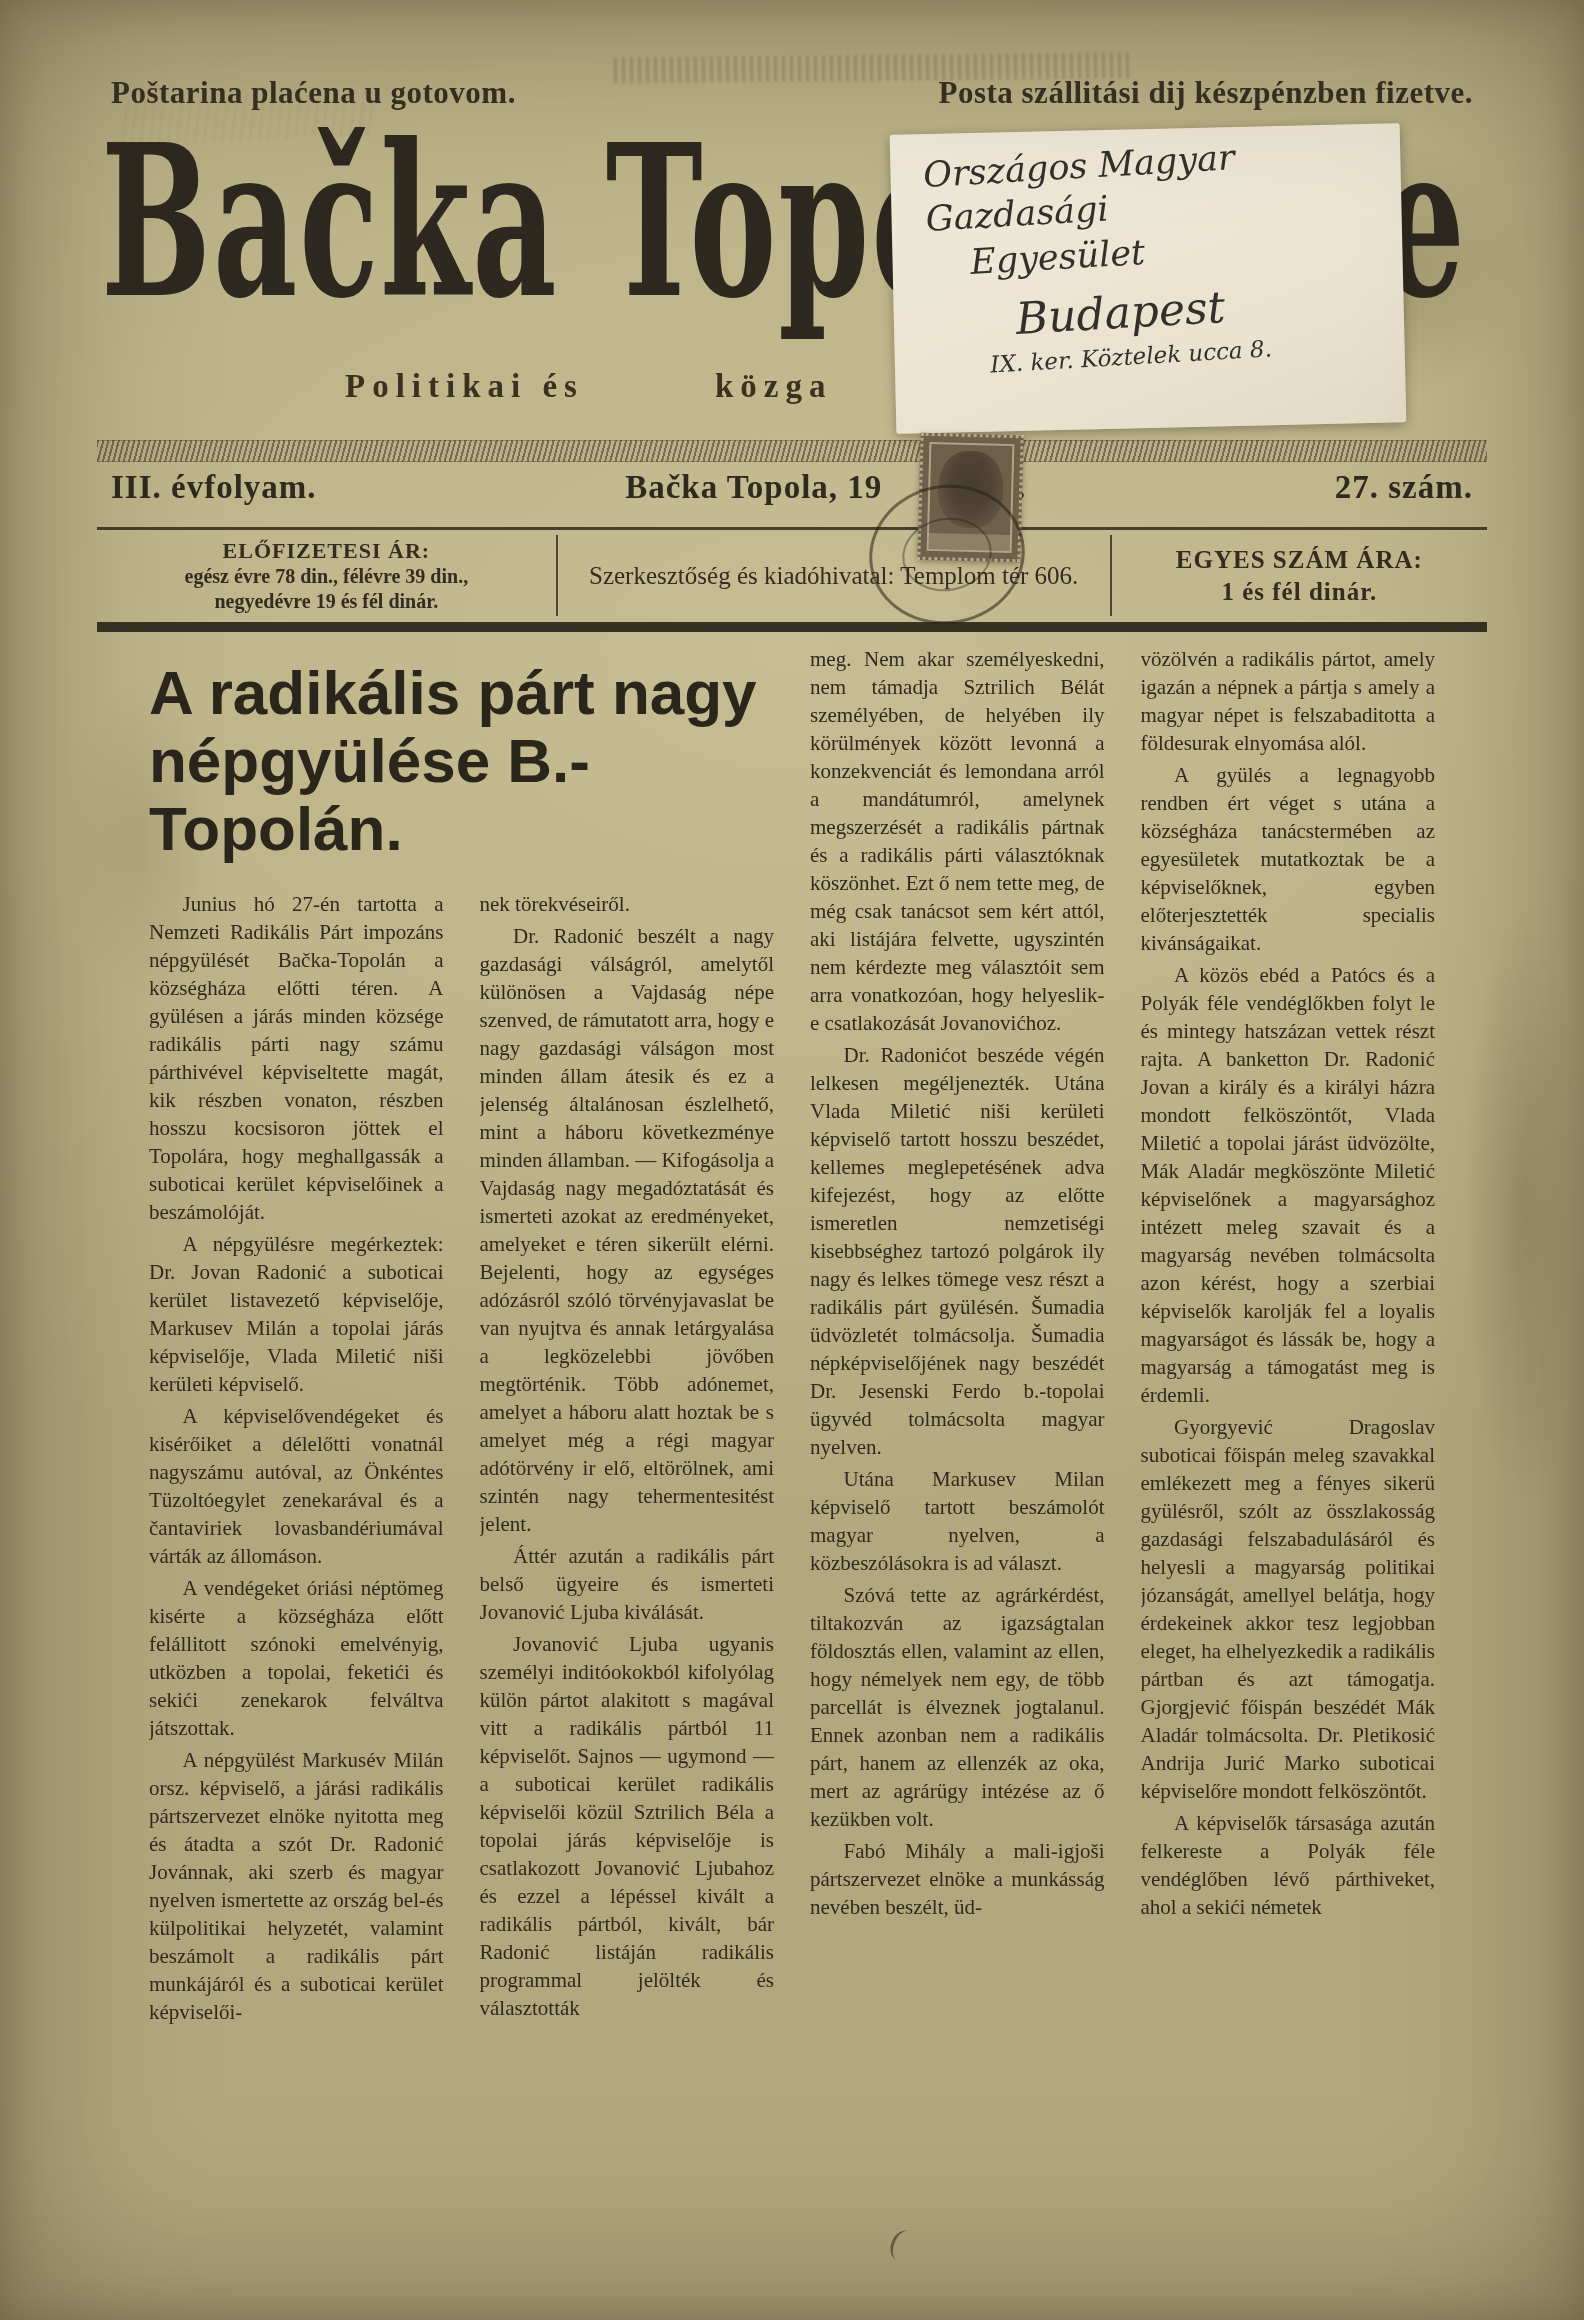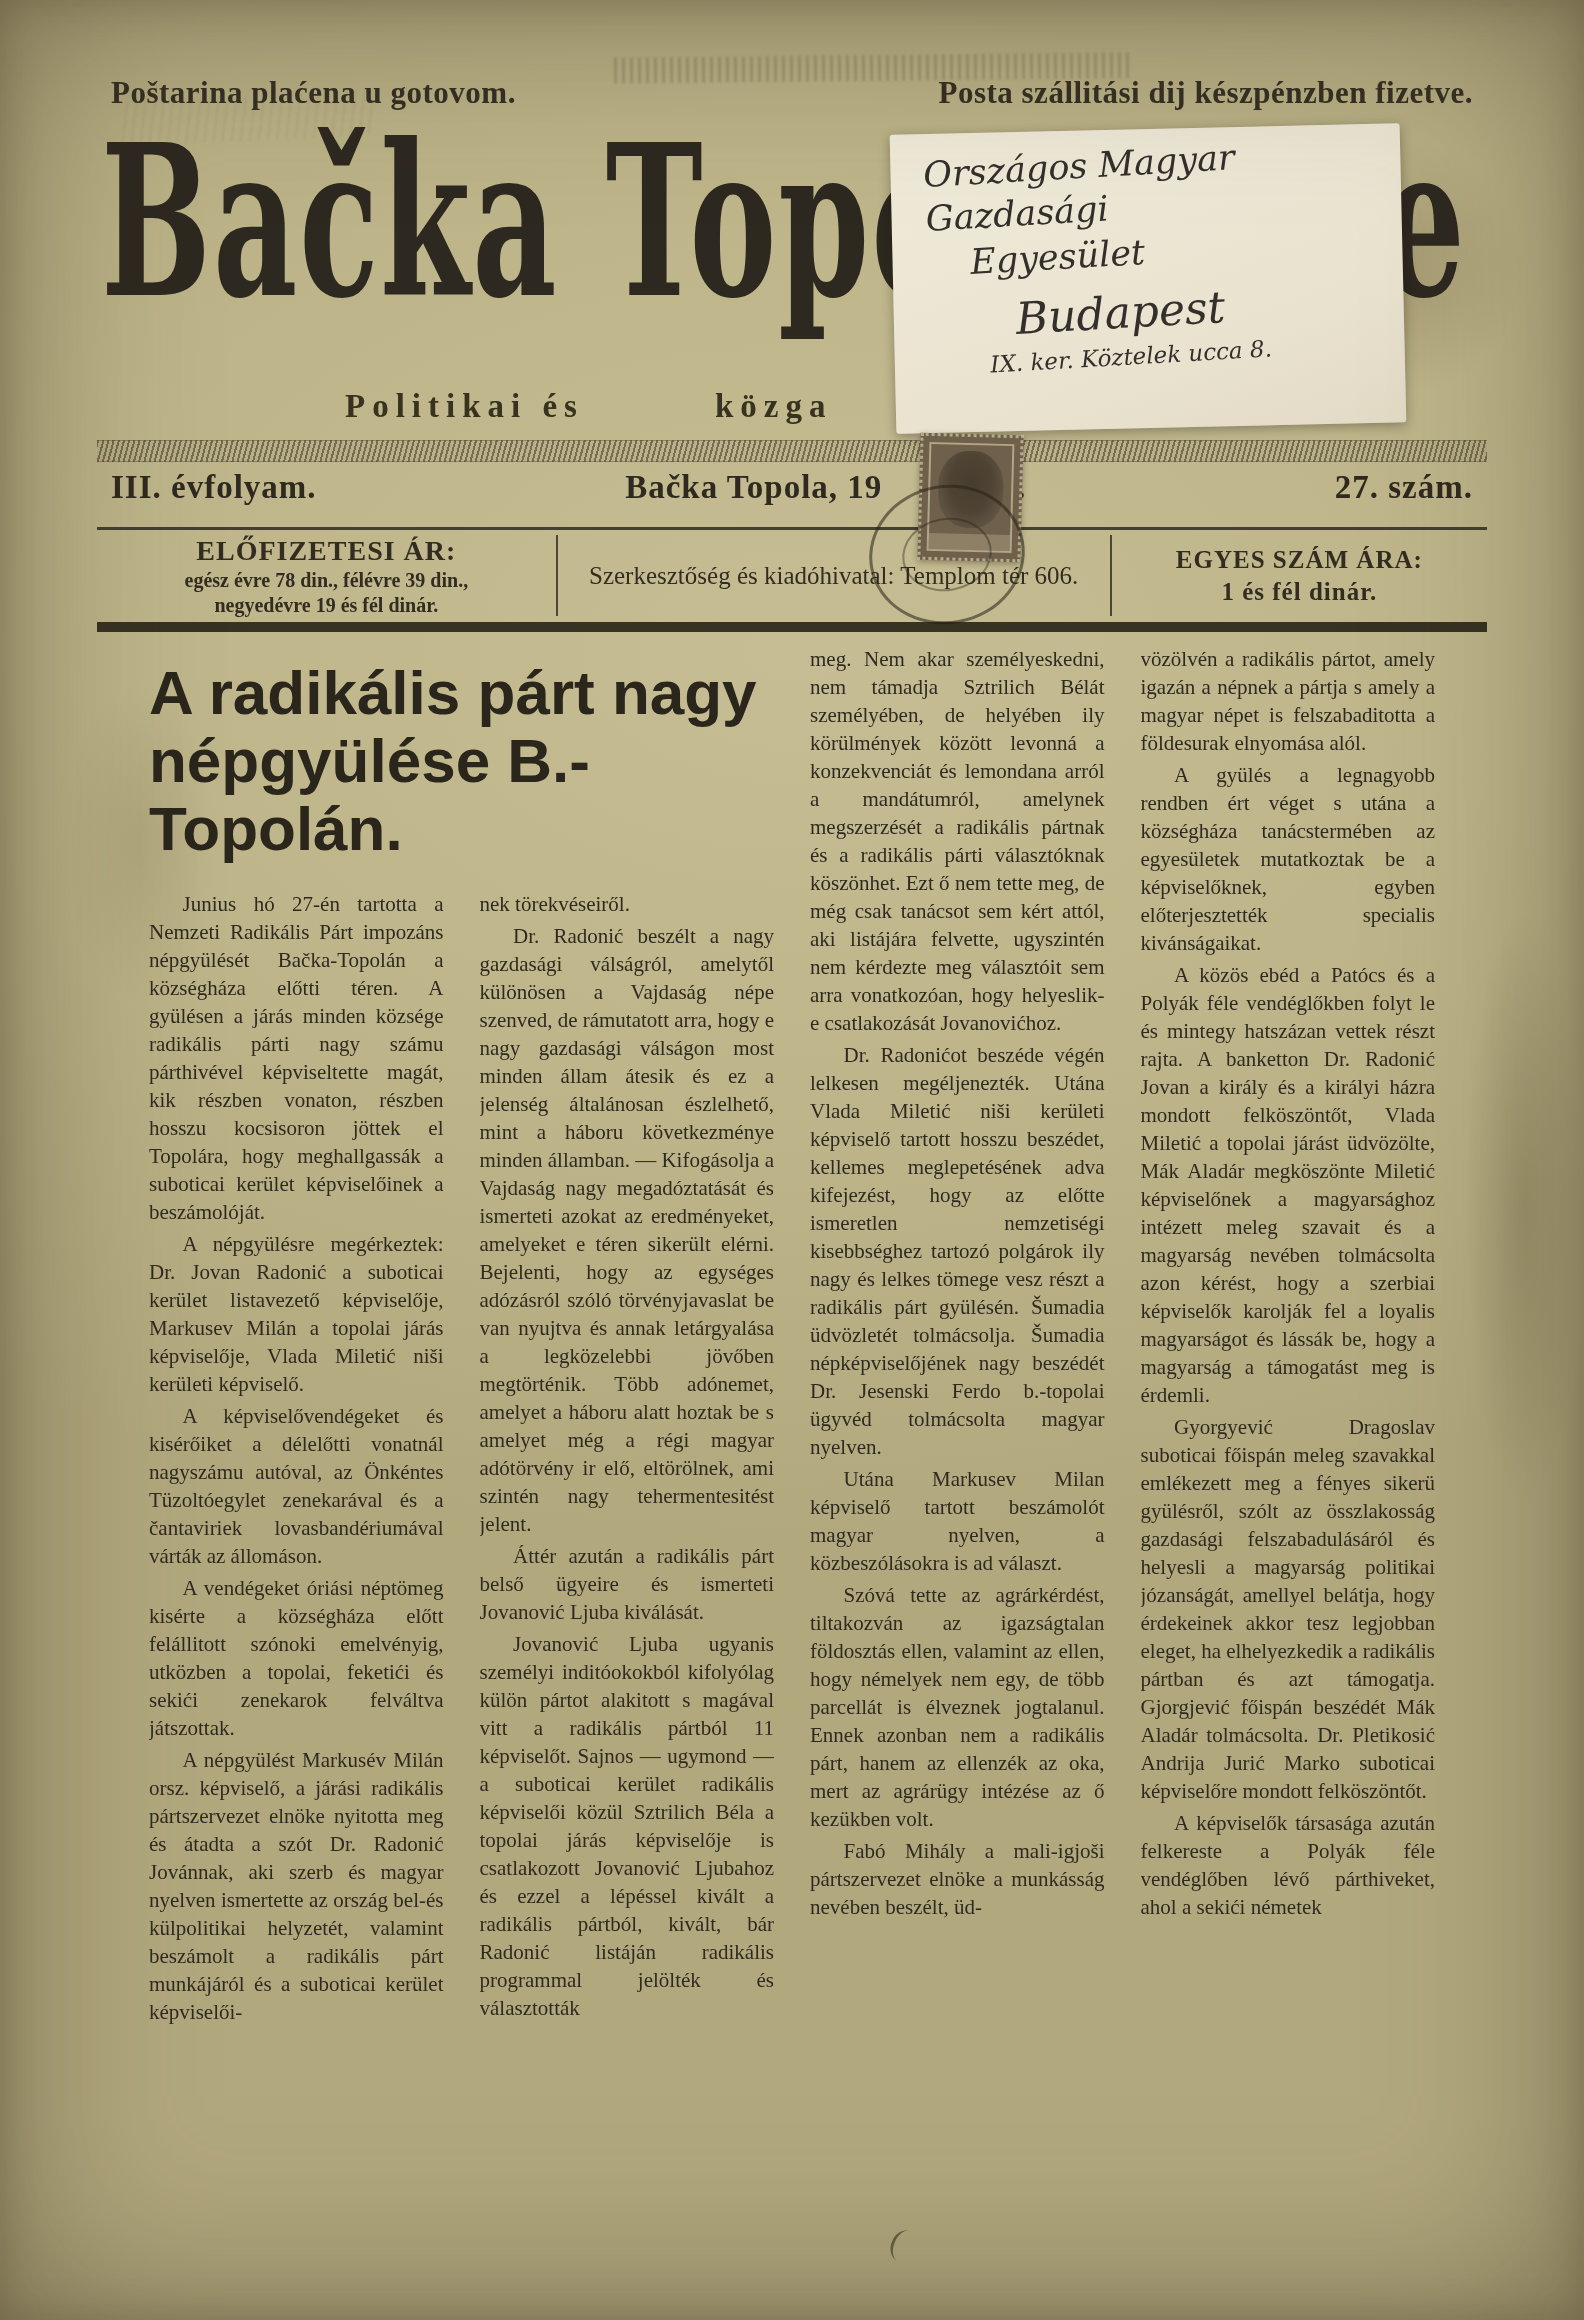--- a/index.html
+++ b/index.html
@@ -45,21 +45,21 @@
     font-family:"DejaVu Serif",serif;font-weight:700;font-size:210px;line-height:1;
     letter-spacing:3px;color:#2d2820;
     transform:scaleX(.62);transform-origin:0 0;
   }
   .masthead-tail{
     position:absolute;left:1382px;top:117px;z-index:3;
     font-family:"DejaVu Serif",serif;font-weight:700;font-size:210px;line-height:1;
     color:#2d2820;transform:scaleX(.62);transform-origin:0 0;
   }
   .subtitle{
-    position:absolute;left:345px;top:388px;z-index:3;
+    position:absolute;left:345px;top:368px;z-index:3;
     font-size:33px;letter-spacing:7px;color:#38321f;font-weight:600;
   }
   .subtitle .gap{display:inline-block;width:131px;}
   .slip{
     position:absolute;left:893px;top:129px;width:510px;height:299px;z-index:8;
     background:linear-gradient(160deg,#f0ead9 0%, #e9e2cf 70%, #e2dac5 100%);
     border-radius:3px;transform:rotate(-1.3deg);
     box-shadow:0 3px 12px rgba(30,25,15,.35);
     padding:20px 26px;box-sizing:border-box;overflow:hidden;
   }
@@ -87,21 +87,21 @@
     position:absolute;left:97px;right:97px;top:527px;z-index:3;height:0;
     border-top:3px solid rgba(47,41,28,.85);
   }
   .infobar{
     position:absolute;left:97px;right:97px;top:535px;height:81px;z-index:3;
     display:flex;align-items:stretch;text-align:center;color:#33two;
     color:#332d21;
   }
   .infobar .cell{display:flex;flex-direction:column;justify-content:center;padding:6px 10px;box-sizing:border-box;}
   .cell-sub{flex:0 0 33%;font-size:20px;font-weight:bold;line-height:1.25;}
-  .cell-sub .cell-title{font-size:28px;letter-spacing:1px;}
+  .cell-sub .cell-title{font-size:22px;letter-spacing:1px;}
   .cell-edit{flex:1 1 auto;font-size:25px;border-left:2px solid rgba(47,41,28,.8);border-right:2px solid rgba(47,41,28,.8);}
   .cell-price{flex:0 0 27%;font-weight:bold;}
   .cell-price .cell-title{font-size:25px;letter-spacing:1px;}
   .price-value{font-size:25px;margin-top:4px;letter-spacing:1px;}
   .rule-thick{
     position:absolute;left:97px;right:97px;top:622px;height:10px;z-index:3;
     background:rgba(43,38,26,.92);
   }
   .stamp{
     position:absolute;left:919px;top:434px;width:103px;height:127px;z-index:9;

